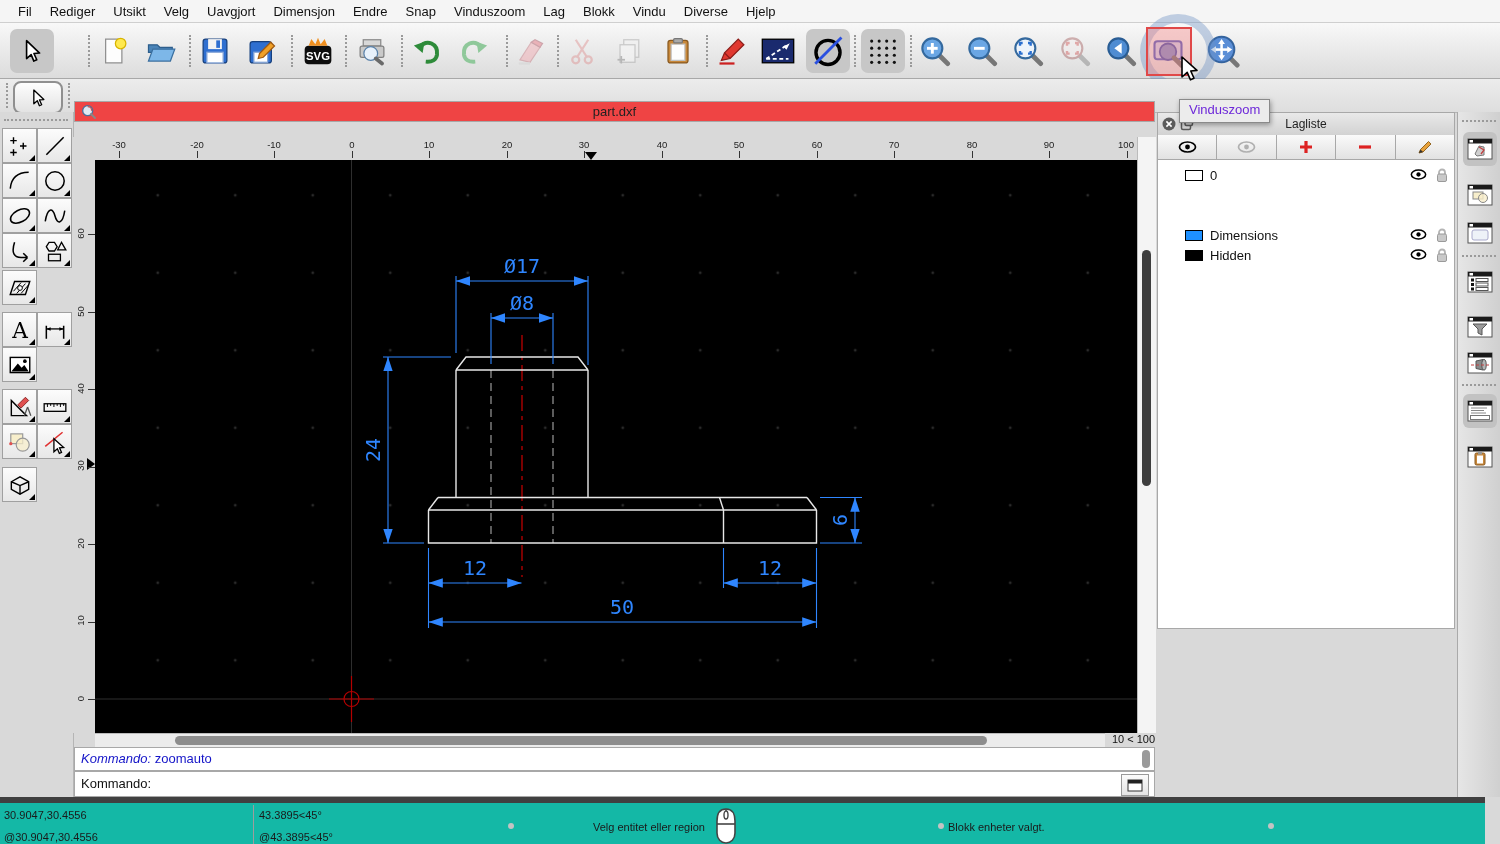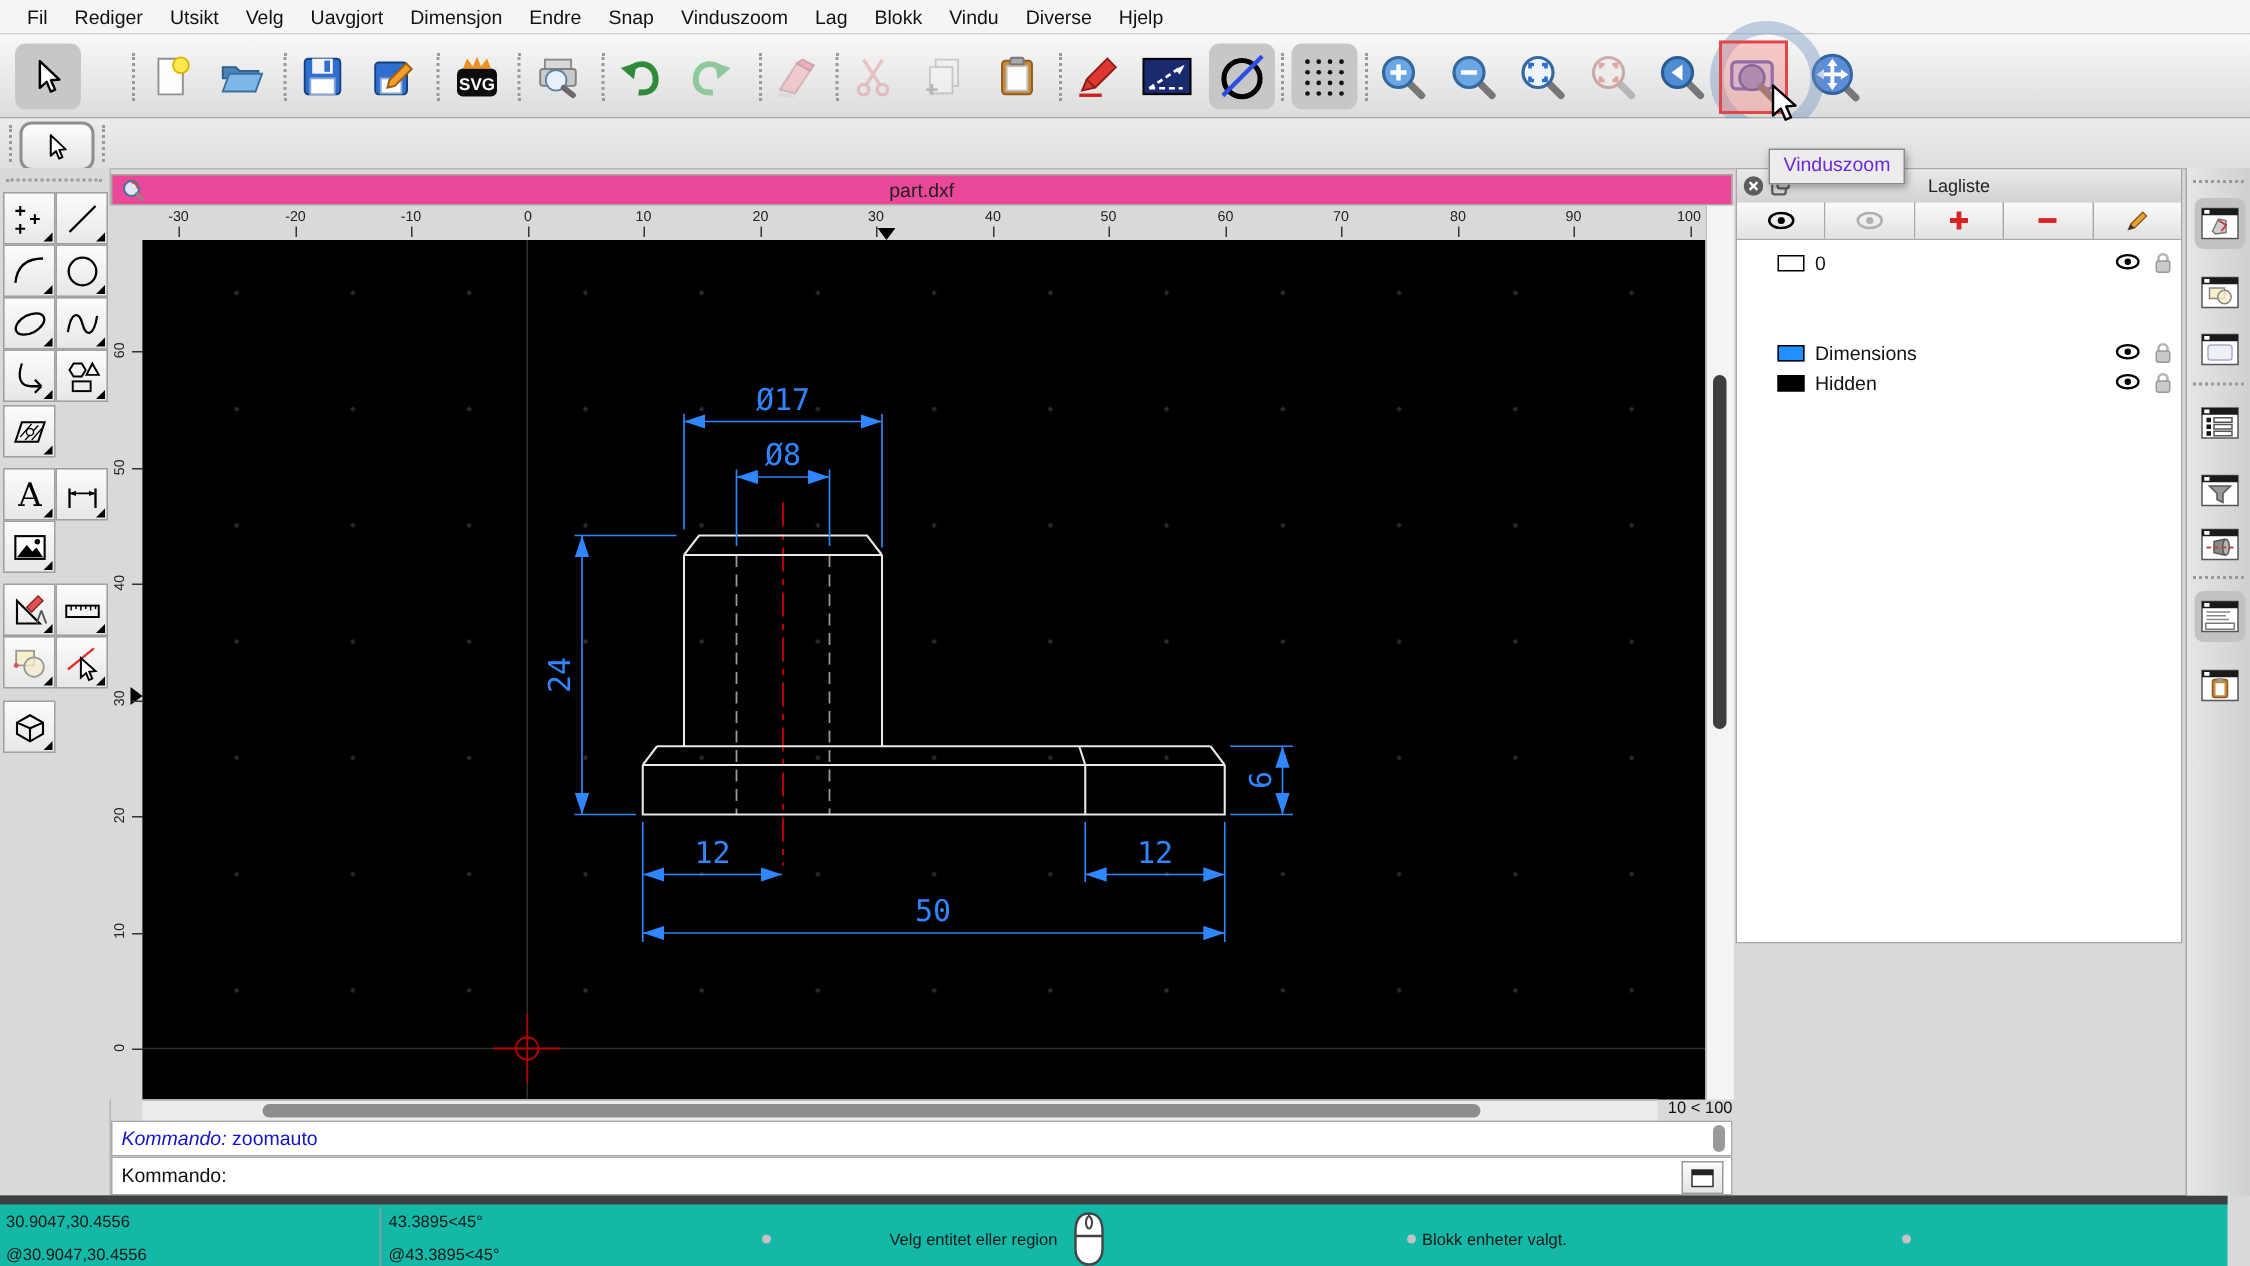--- a/index.html
+++ b/index.html
@@ -34,21 +34,21 @@
   #row2 .sel-btn{position:absolute;left:13px;top:2px;width:46px;height:29px;border:2px solid #8f8f8f;border-radius:8px;
         background:linear-gradient(#fdfdfd,#e3e3e3);display:flex;align-items:center;justify-content:center;}
   .r2sep{position:absolute;top:4px;height:25px;border-left:2px dotted #9a9a9a;}
   
   #palette{position:absolute;left:0;top:112px;width:73px;height:685px;background:#d9d9d9;border-right:1px solid #b5b5b5;}
   .pal-handle{position:absolute;left:4px;top:7px;width:64px;border-top:2px dotted #9a9a9a;}
   .pt{position:absolute;width:35px;height:35px;background:linear-gradient(#fcfcfc,#e7e7e7);
       border:1px solid #a0a0a0;box-sizing:border-box;display:flex;align-items:center;justify-content:center;}
   .pt::after{content:"";position:absolute;right:1px;bottom:1px;border-left:6px solid transparent;border-bottom:6px solid #000;}
   
-  #doc-title{position:absolute;left:74px;top:116px;width:1081px;height:21px;background:#ec4899;
+  #doc-title{position:absolute;left:74px;top:101px;width:1081px;height:21px;background:#ef4444;
              border:1px solid #a8a8a8;box-sizing:border-box;font-size:13px;color:#222;}
   #doc-title .t{position:absolute;left:0;right:0;top:2px;text-align:center;}
   #hruler{position:absolute;left:95px;top:137px;width:1042px;height:23px;background:#d9d9d9;border-bottom:1px solid #8a8a8a;font-size:9.5px;color:#222;}
   #vruler{position:absolute;left:72px;top:160px;width:23px;height:573px;background:#d9d9d9;border-right:1px solid #8a8a8a;font-size:9.5px;color:#222;}
   #rcorner{position:absolute;left:72px;top:137px;width:23px;height:23px;background:#d9d9d9;}
   .hl{position:absolute;top:2px;transform:translateX(-50%);text-align:center;}
   .htick{position:absolute;top:14px;width:1px;height:7px;background:#333;}
   .vl{position:absolute;left:1px;width:14px;text-align:center;transform:rotate(-90deg);}
   .vtick{position:absolute;left:16px;height:1px;width:7px;background:#333;}
   #hmarker{position:absolute;left:490px;top:15px;border-left:6px solid transparent;border-right:6px solid transparent;border-top:8px solid #000;}

